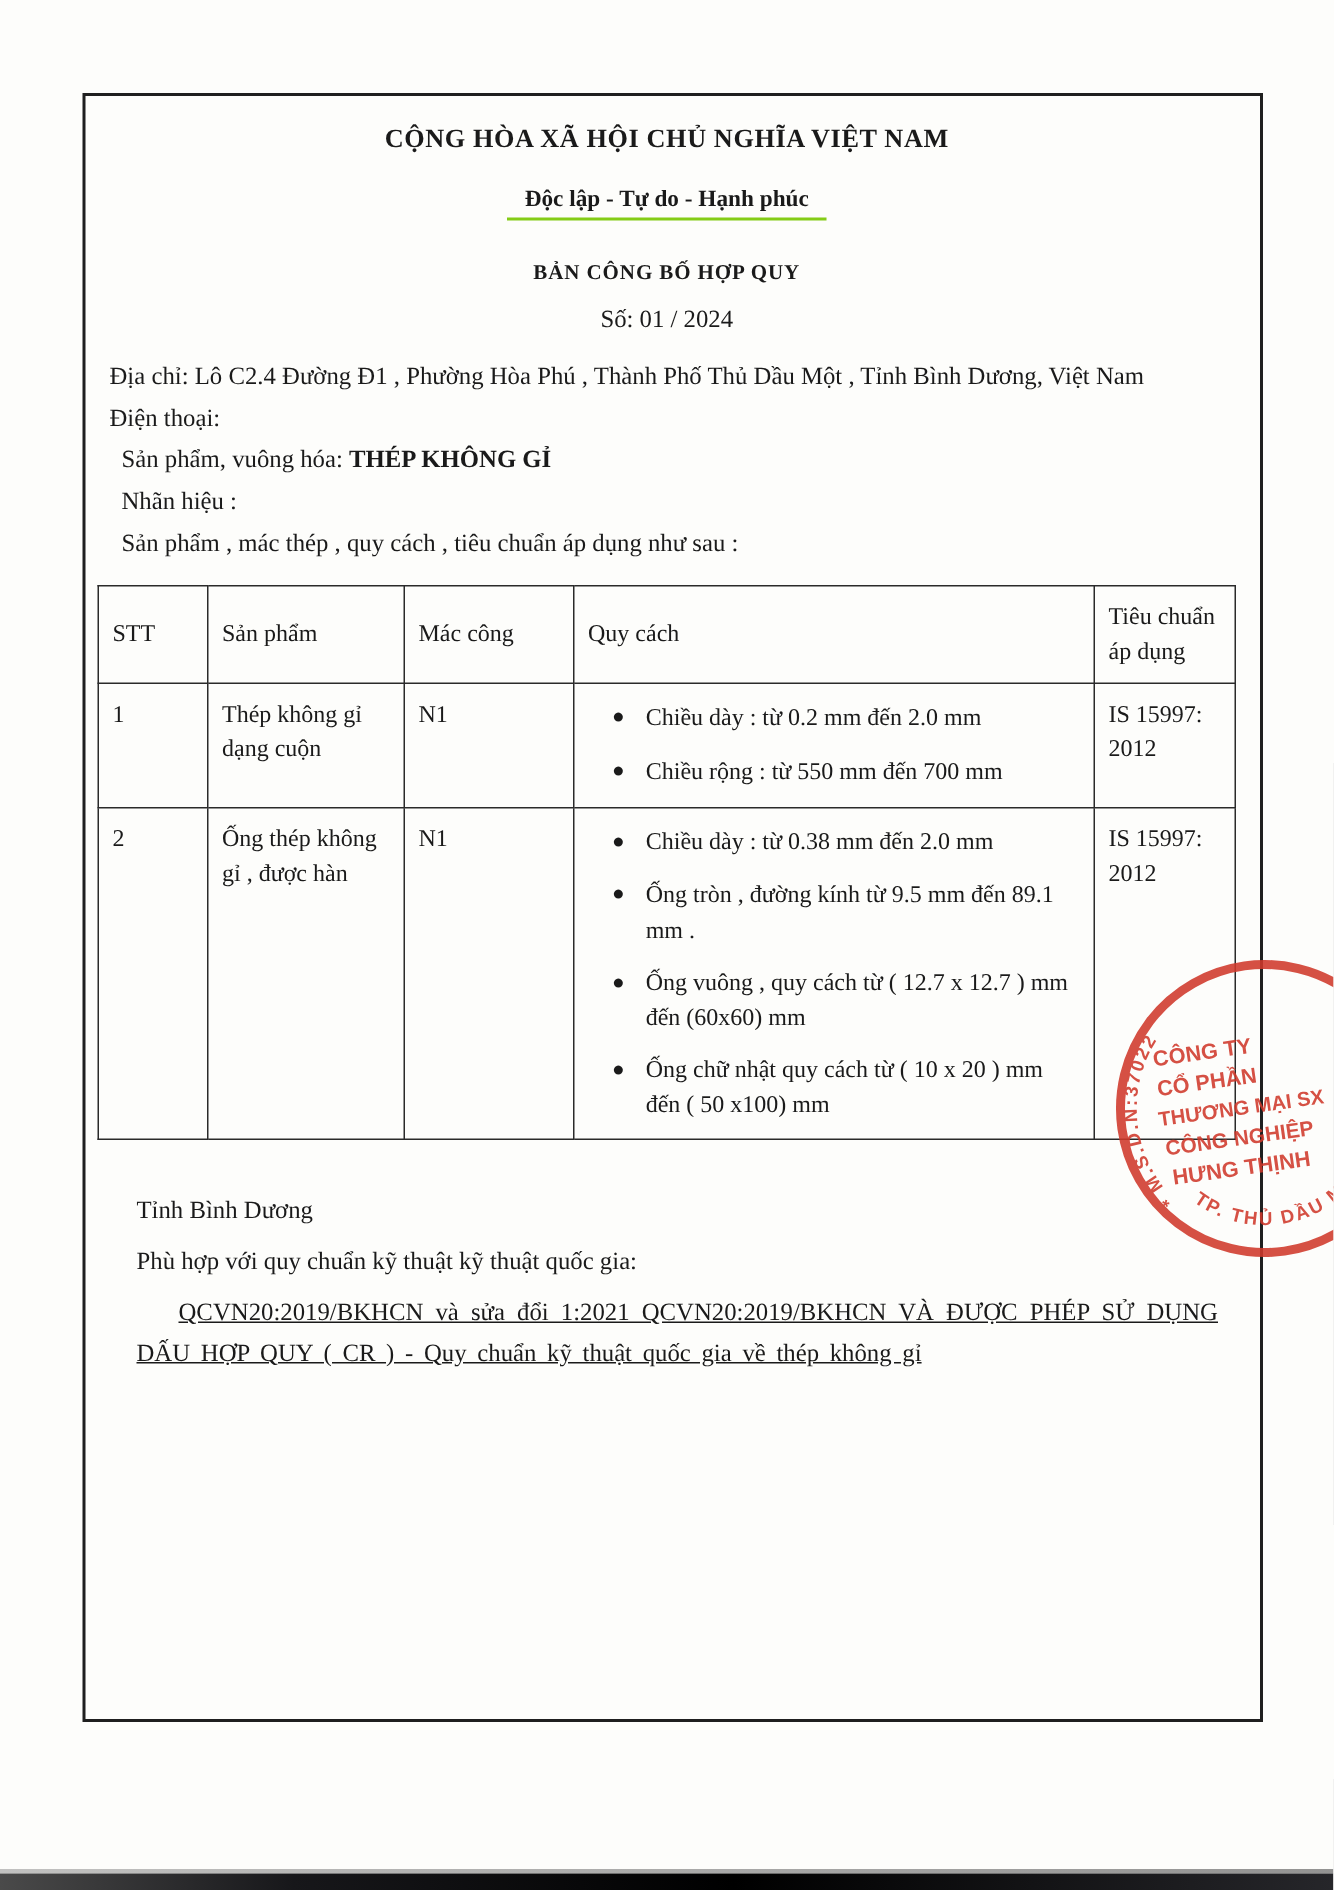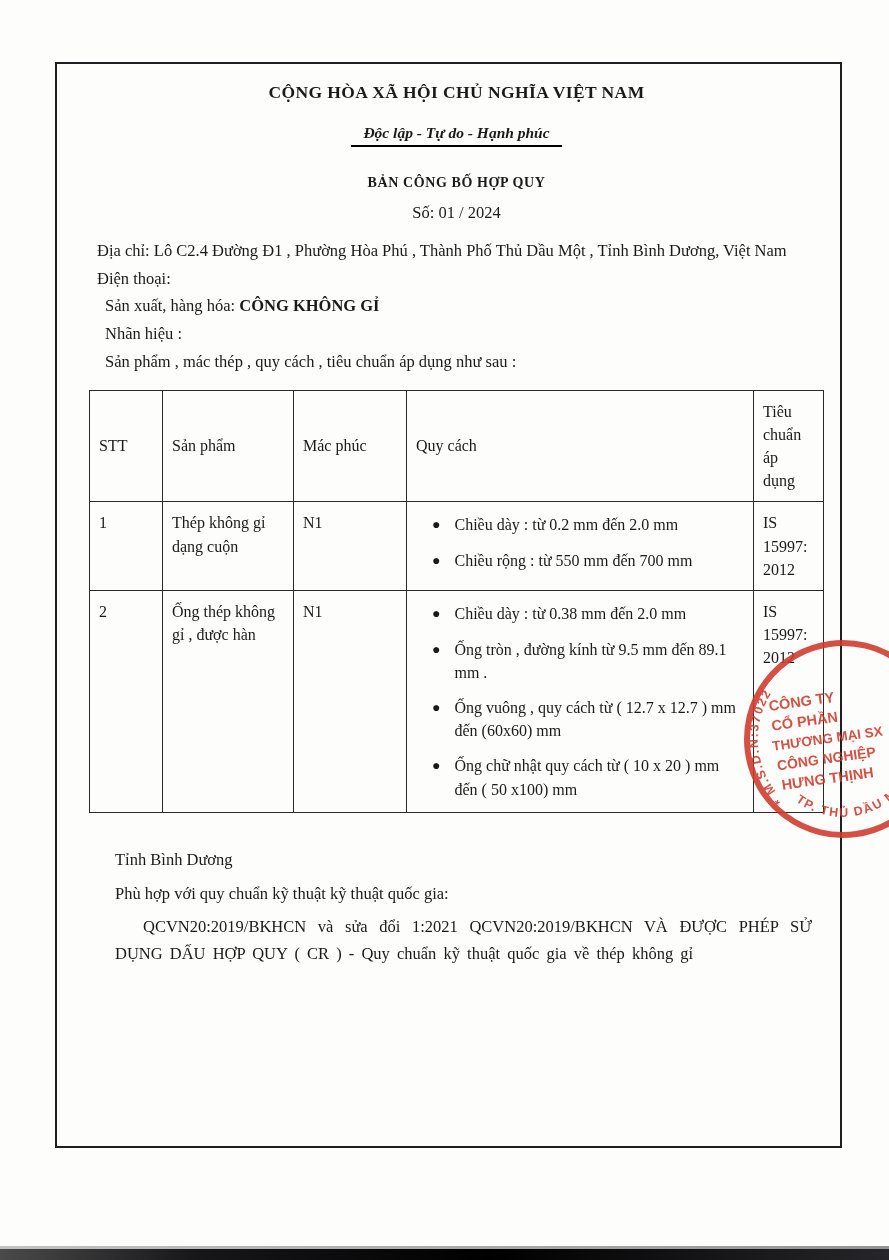--- a/index.html
+++ b/index.html
@@ -12,32 +12,31 @@
     font-family:"Liberation Serif","DejaVu Serif",serif;
     color:#1a1a1a;
   }
   .frame{
     position:absolute;
     left:55px;top:62px;
     width:787px;height:1086px;
     border:2px solid #1f1f1f;
     box-sizing:border-box;
   }
-  .content{padding:12px 16px 0 32px;}
+  .content{padding:12px 16px 0 8px;}
 
   
   .nat-header{text-align:center;margin-top:6px;}
   .nat-line1{font-size:17.5px;font-weight:bold;letter-spacing:.4px;}
   .nat-line2{
     display:inline-block;
     margin-top:3px;
     font-size:15.5px;font-weight:bold;
-    border-bottom:2px solid #000000;
+    border-bottom:2px solid #84cc16;
     padding:0 12px 3px 12px;
-    font-style:italic;
   }
 
   .doc-title{text-align:center;font-size:14px;font-weight:bold;letter-spacing:.6px;margin-top:28px;}
   .doc-number{text-align:center;font-size:16.5px;margin-top:12px;}
 
   
   .info{margin-top:14px;font-size:16.5px;line-height:1.68;}
   .info p{margin:0 4px 0 8px;}
   .info .indent{margin-left:16px;}
   .bold{font-weight:bold;}
@@ -74,20 +73,21 @@
   
   .notes{margin:34px 12px 0 26px;font-size:16.5px;line-height:1.62;}
   .notes p{margin:0 0 7px 0;}
   .note-hang{padding-left:28px;text-indent:-28px;}
   .std-par{
     margin-left:-14px;
     text-indent:28px;
     text-align:justify;
     word-spacing:3px;
     margin-top:6px;
+    text-decoration:underline;
   }
 
   
   .stamp{
     position:absolute;
     left:740px;top:636px;
     width:206px;height:206px;
     transform:rotate(-8deg);
     opacity:.88;
     pointer-events:none;
@@ -115,31 +115,31 @@
         <div class="nat-line1">CỘNG HÒA XÃ HỘI CHỦ NGHĨA VIỆT NAM</div><br>
         <span class="nat-line2">Độc lập - Tự do - Hạnh phúc</span>
       </div>
 
       <div class="doc-title">BẢN CÔNG BỐ HỢP QUY</div>
       <div class="doc-number">Số: 01 / 2024</div>
 
       <div class="info">
         <p>Địa chỉ: Lô C2.4 Đường Đ1 , Phường Hòa Phú , Thành Phố Thủ Dầu Một , Tỉnh Bình Dương, Việt Nam</p>
         <p>Điện thoại:</p>
-        <p class="indent"><span>Sản xuất, hàng hóa: </span><span class="bold">CÔNG KHÔNG GỈ</span></p>
+        <p class="indent"><span>Sản phẩm, vuông hóa: </span><span class="bold">THÉP KHÔNG GỈ</span></p>
         <p class="indent">Nhãn hiệu :</p>
         <p class="indent">Sản phẩm , mác thép , quy cách , tiêu chuẩn áp dụng như sau :</p>
       </div>
 
       <table class="spec">
         <thead>
           <tr>
             <th class="col-stt">STT</th>
             <th class="col-sp">Sản phẩm</th>
-            <th class="col-mt">Mác phúc</th>
+            <th class="col-mt">Mác công</th>
             <th class="col-qc">Quy cách</th>
             <th class="col-tc">Tiêu chuẩn áp dụng</th>
           </tr>
         </thead>
         <tbody>
           <tr>
             <td class="cell-stt">1</td>
             <td class="cell-sp">Thép không gỉ dạng cuộn</td>
             <td class="cell-mt">N1</td>
             <td>

